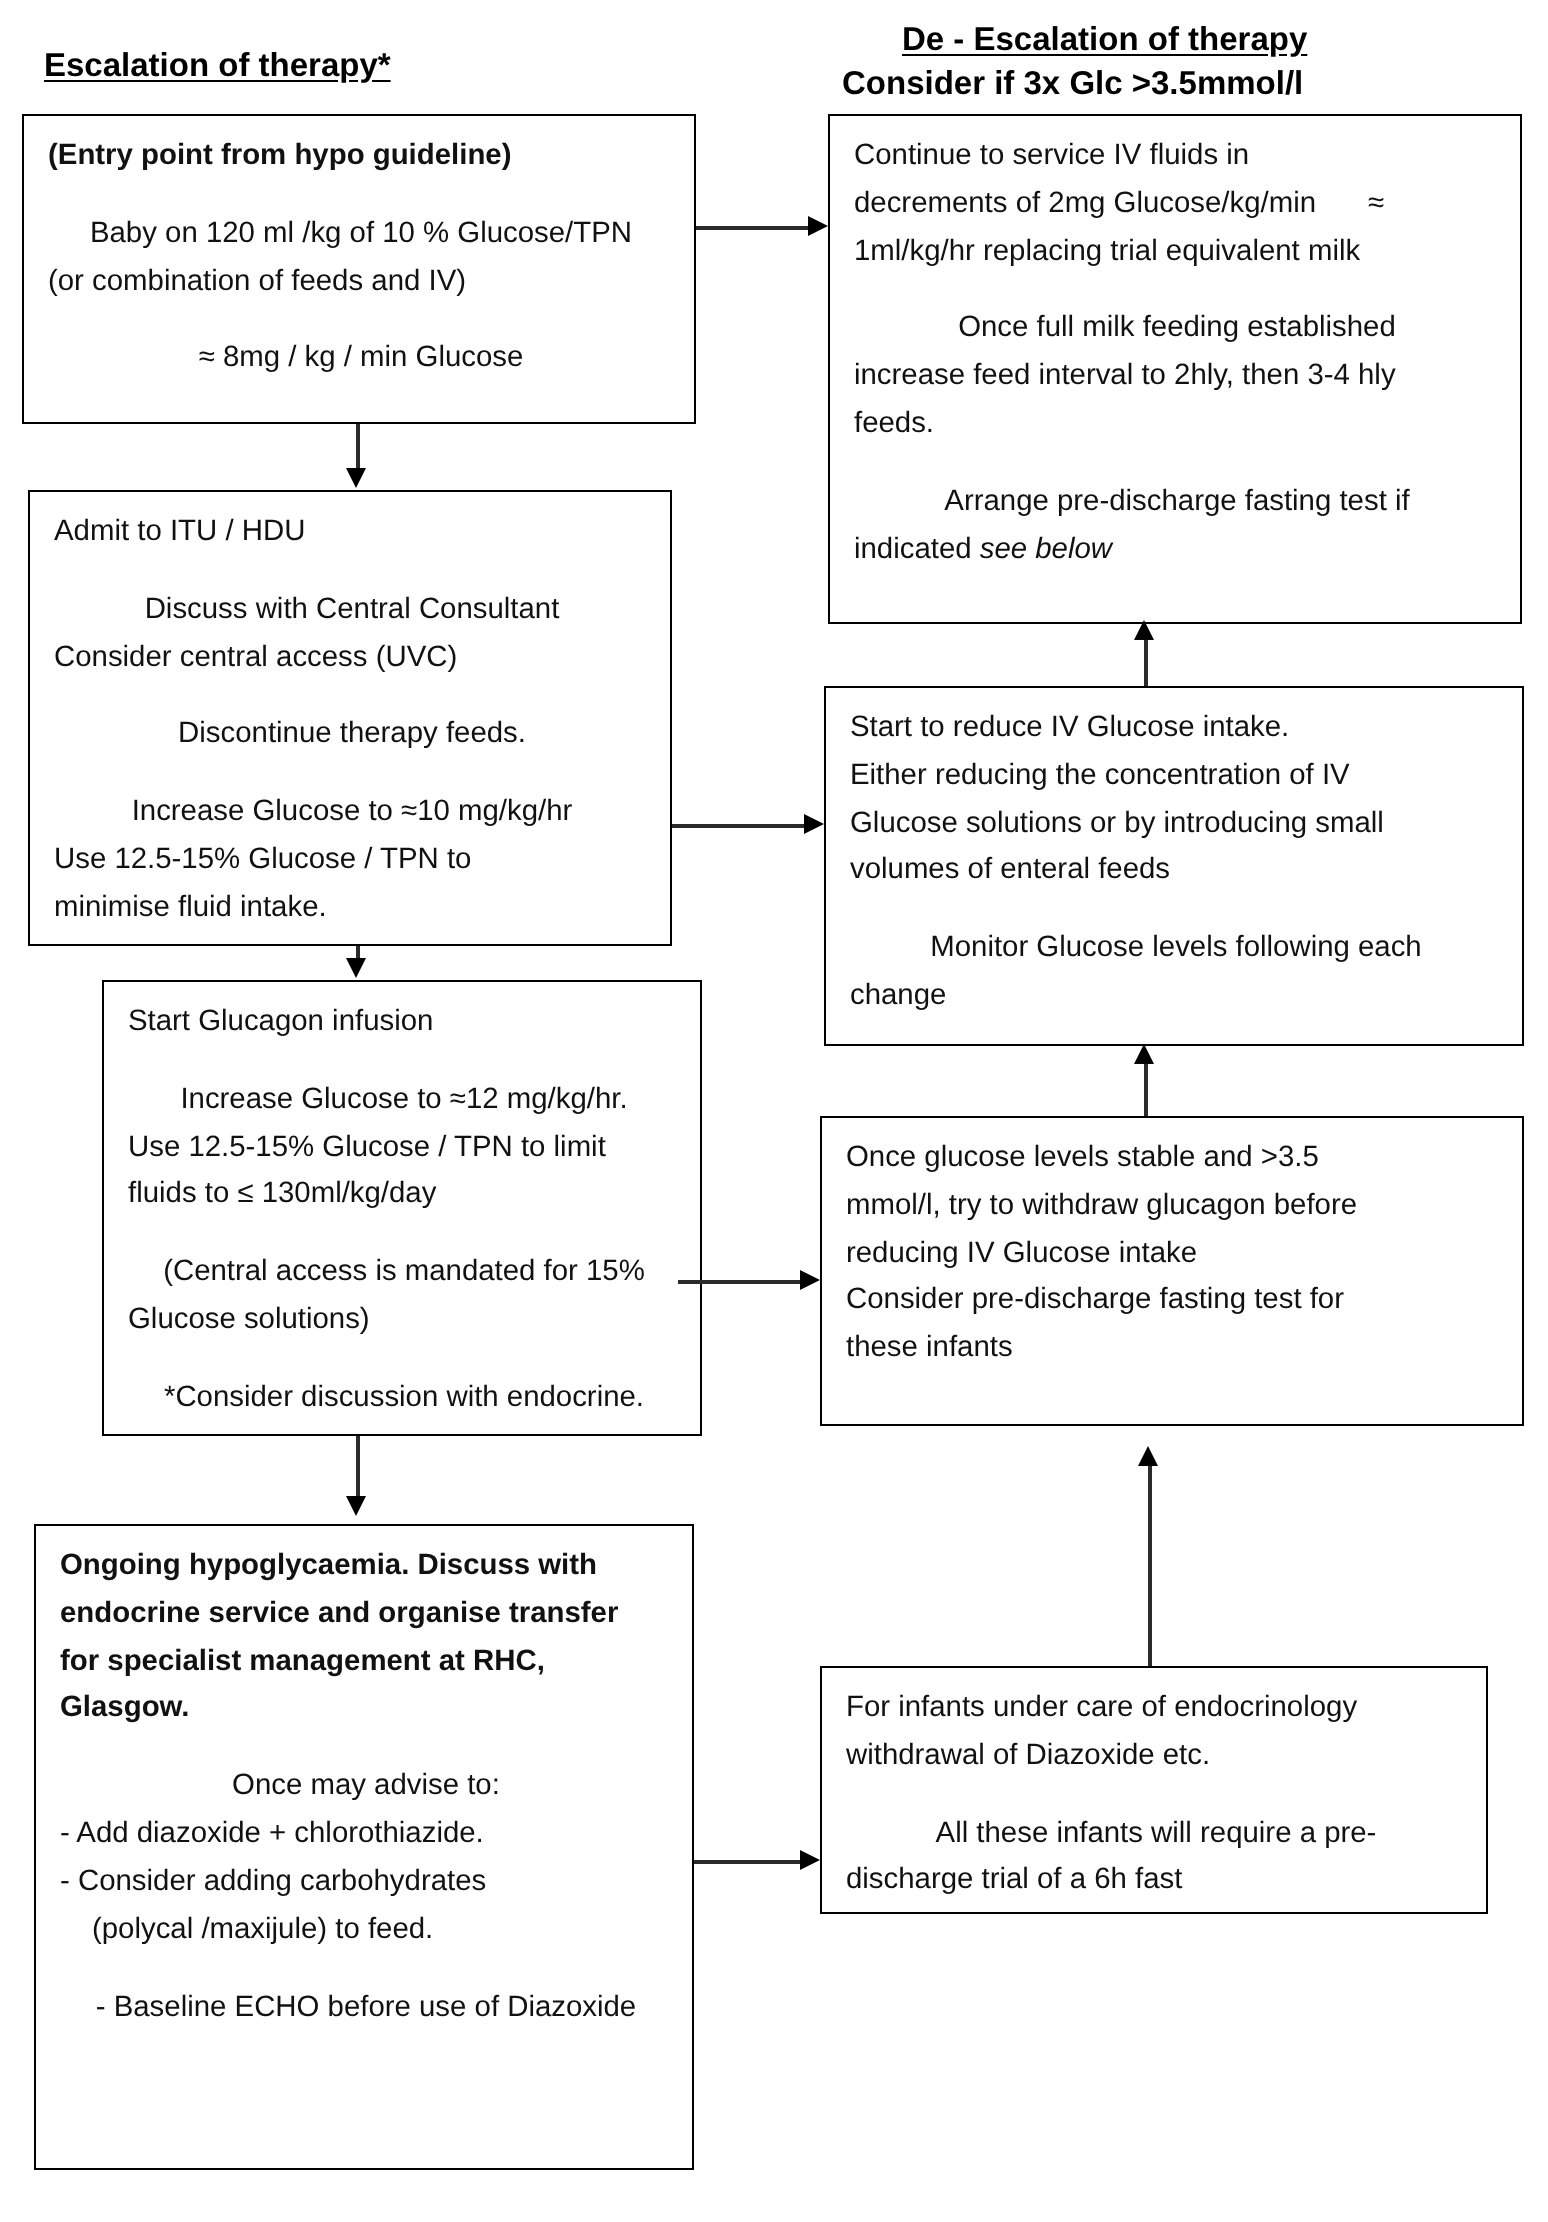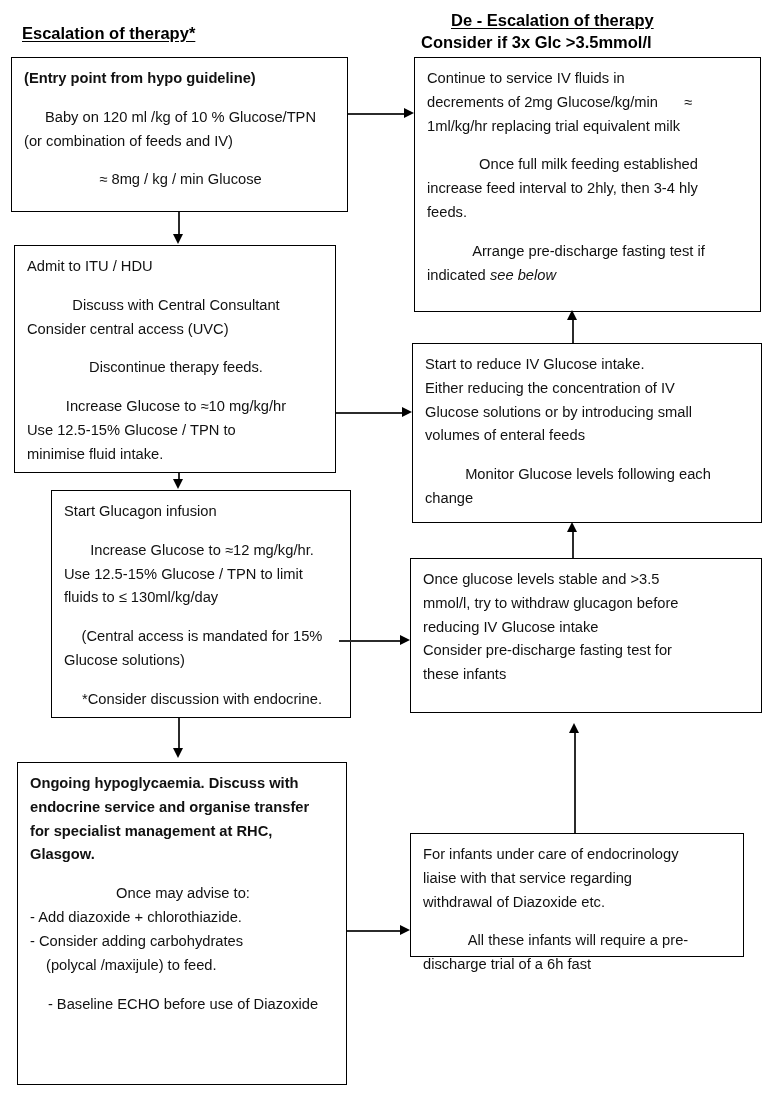--- a/index.html
+++ b/index.html
@@ -187,21 +187,20 @@
       <p>mmol/l,  try to withdraw glucagon before</p>
       <p>reducing IV Glucose intake</p>
       <p>Consider pre-discharge fasting test for</p>
       <p>these infants</p>
     </div>
   </div>
 
   <div class="box" style="left:410px; top:833px; width:334px; height:124px;">
     <div class="pad">
       <p>For infants under care of endocrinology</p>
-      <p>liaise with that service regarding</p>
       <p>withdrawal of Diazoxide etc.</p>
       <p class="gap">All these infants will require a pre-</p>
       <p>discharge trial of a 6h fast</p>
     </div>
   </div>
 
   <div class="vline" style="left:178px; top:212px; height:24px;"></div>
   <div class="arrow-down" style="left:172.5px; top:234px;"></div>
 
   <div class="vline" style="left:178px; top:473px; height:9px;"></div>

